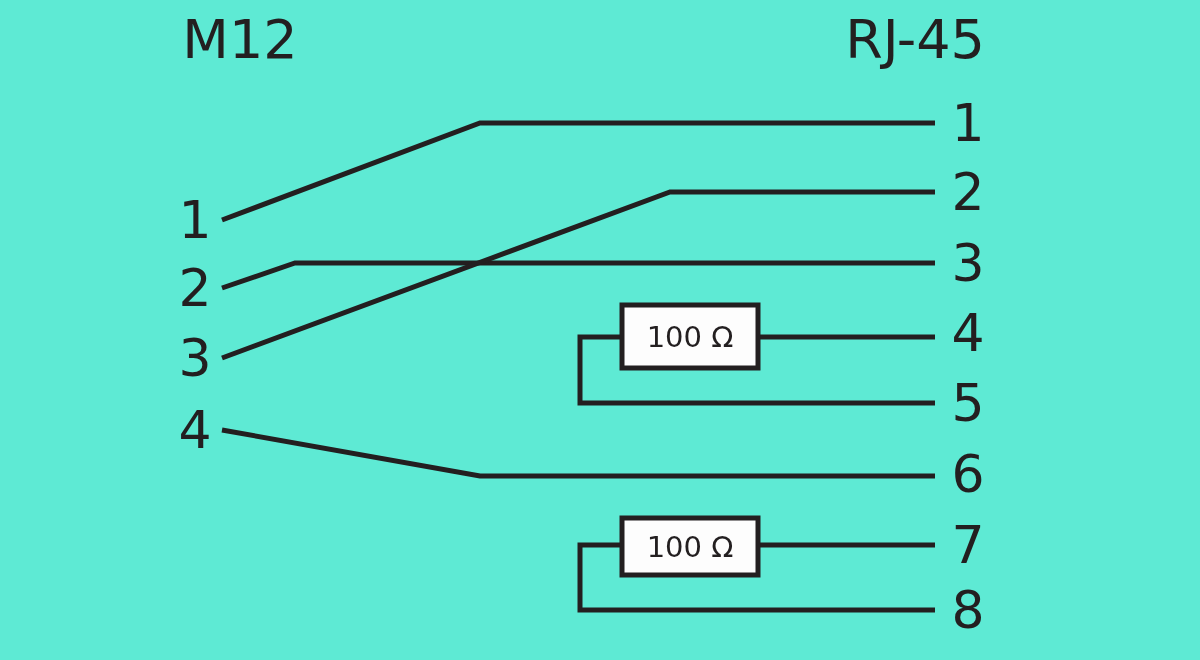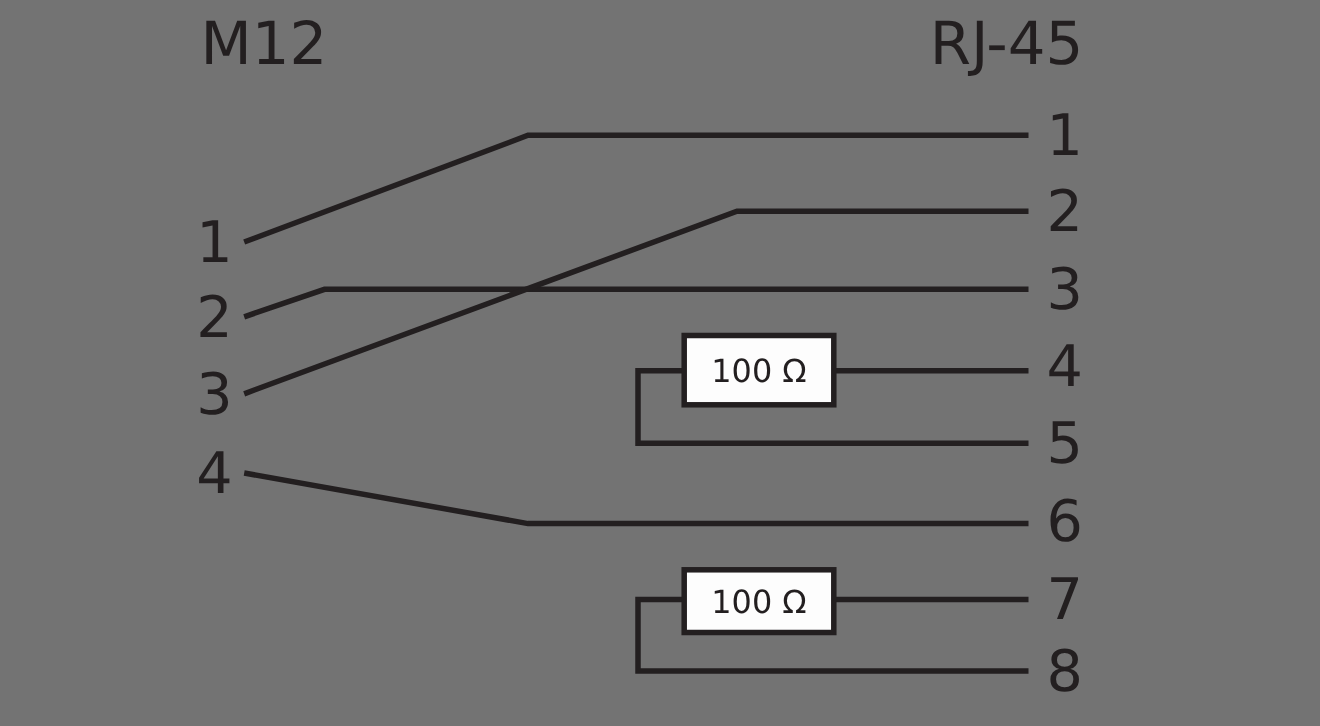--- a/index.html
+++ b/index.html
@@ -5,21 +5,21 @@
 <style>
   html, body {
     margin: 0;
     padding: 0;
     background: #ffffff;
   }
   #stage {
     position: relative;
     width: 1200px;
     height: 660px;
-    background: #737373;
+    background: #5eead4;
     font-family: "DejaVu Sans", "Liberation Sans", sans-serif;
     overflow: hidden;
   }
   #wiring-svg {
     position: absolute;
     left: 0;
     top: 0;
     width: 1200px;
     height: 660px;
   }

